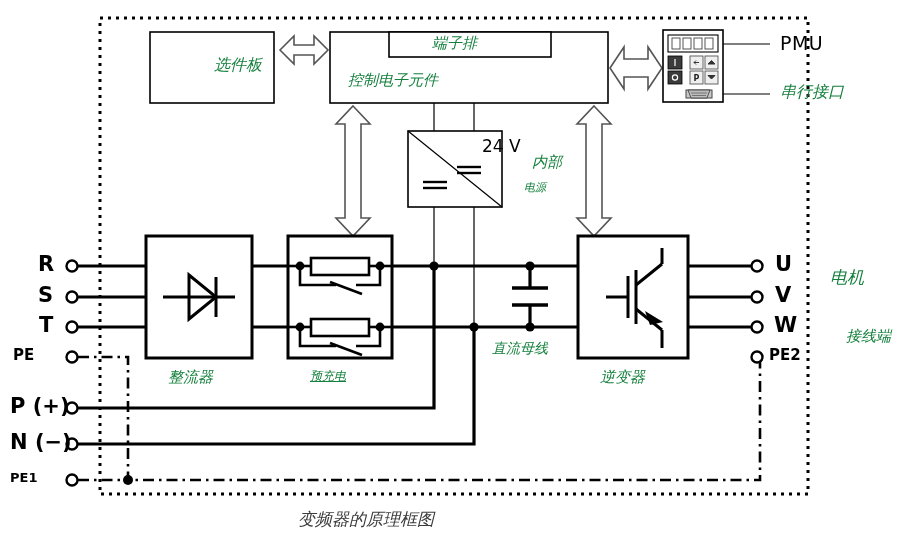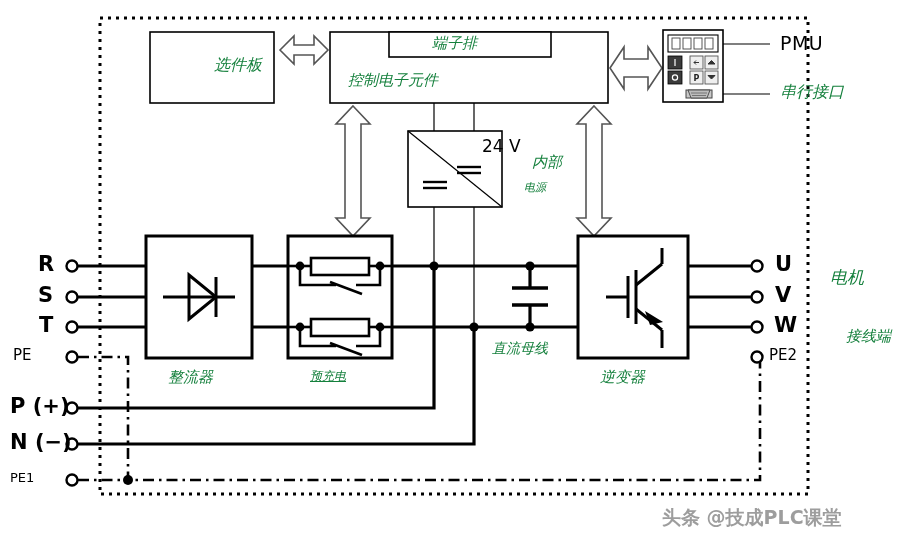--- a/index.html
+++ b/index.html
@@ -3,21 +3,21 @@
 <meta charset="utf-8">
 <style>
   html,body{margin:0;padding:0;background:#ffffff;}
   body{width:900px;height:536px;position:relative;overflow:hidden;
        font-family:"Liberation Serif","DejaVu Serif",serif;color:#000;}
   #stage{position:absolute;left:0;top:0;width:900px;height:536px;}
   svg.layer{position:absolute;left:0;top:0;width:900px;height:536px;}
   .lbl{position:absolute;white-space:nowrap;line-height:1;}
   .cn{font-family:"DejaVu Sans","Liberation Sans",sans-serif;color:#15803d;font-style:italic;}
   .term{font-family:"DejaVu Sans","Liberation Sans",sans-serif;font-weight:bold;color:#000;}
-  .term-sm{font-family:"DejaVu Sans","Liberation Sans",sans-serif;font-weight:normal;color:#000;text-align:right;}
+  .term-sm{font-family:"DejaVu Sans","Liberation Sans",sans-serif;font-weight:bold;color:#000;text-align:right;}
   .latin{font-family:"DejaVu Sans","Liberation Sans",sans-serif;font-weight:normal;color:#000;}
   .watermark{position:absolute;font-family:"DejaVu Sans","Liberation Sans",sans-serif;
              font-weight:bold;color:#8d8d8d;opacity:.85;}
   .caption{position:absolute;font-family:"DejaVu Sans","Liberation Sans",sans-serif;
            font-style:italic;color:#3a3a3a;}
 </style>
 </head>
 <body>
 
 <div id="stage">
@@ -266,16 +266,16 @@
   <div class="lbl term-sm" style="left:13px;top:348px;font-size:15px;">PE</div>
   <div class="lbl term" style="left:10px;top:396px;font-size:21px;">P (+)</div>
   <div class="lbl term" style="left:10px;top:432px;font-size:21px;">N (−)</div>
   <div class="lbl term-sm" style="left:10px;top:471px;font-size:13px;">PE1</div>
 
   <div class="lbl term" style="left:775px;top:254px;font-size:21px;">U</div>
   <div class="lbl term" style="left:775px;top:285px;font-size:21px;">V</div>
   <div class="lbl term" style="left:774px;top:315px;font-size:21px;">W</div>
   <div class="lbl term-sm" style="left:769px;top:348px;font-size:15px;">PE2</div>
 
-
-  <div class="watermark" style="left:662px;top:505px;font-size:19px;">头条 @技成PLC课堂</div>
+  <div class="caption" style="left:298px;top:508px;font-size:17px;">变频器的原理框图</div>
+
 
 </div>
 
 </body></html>

